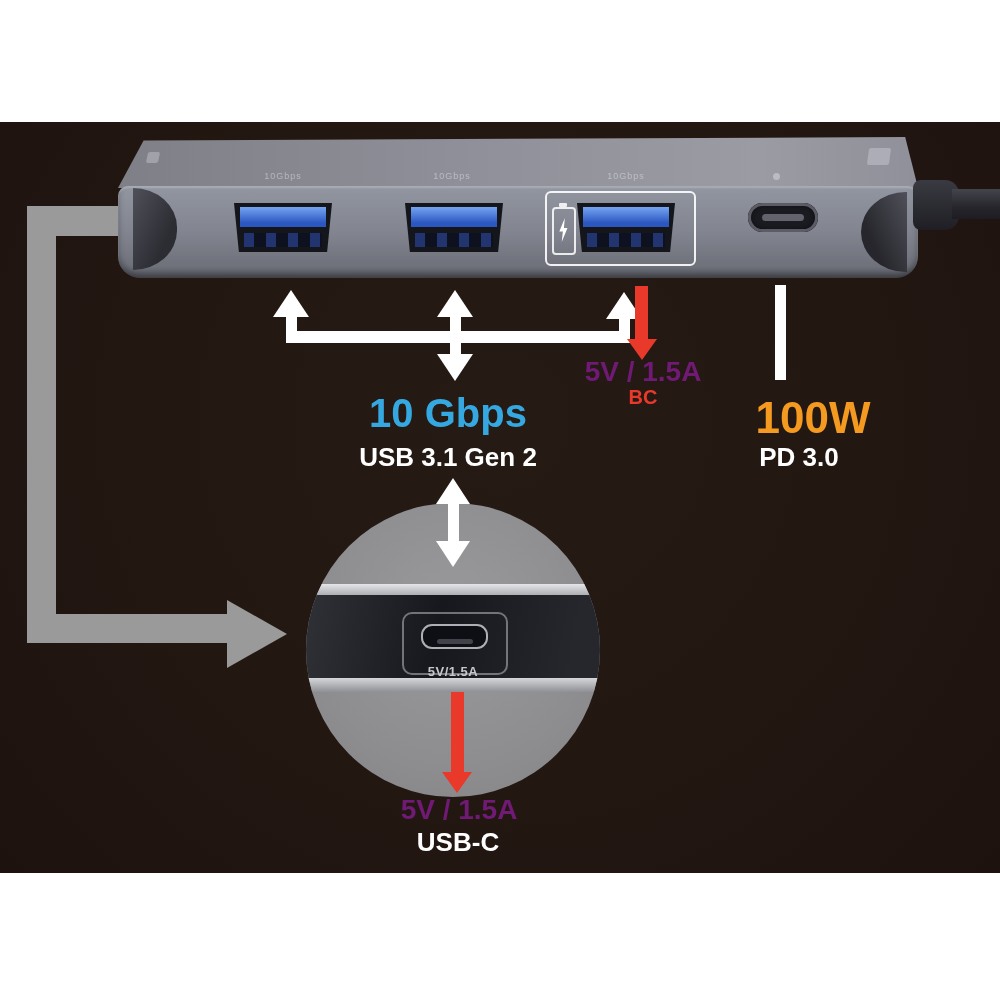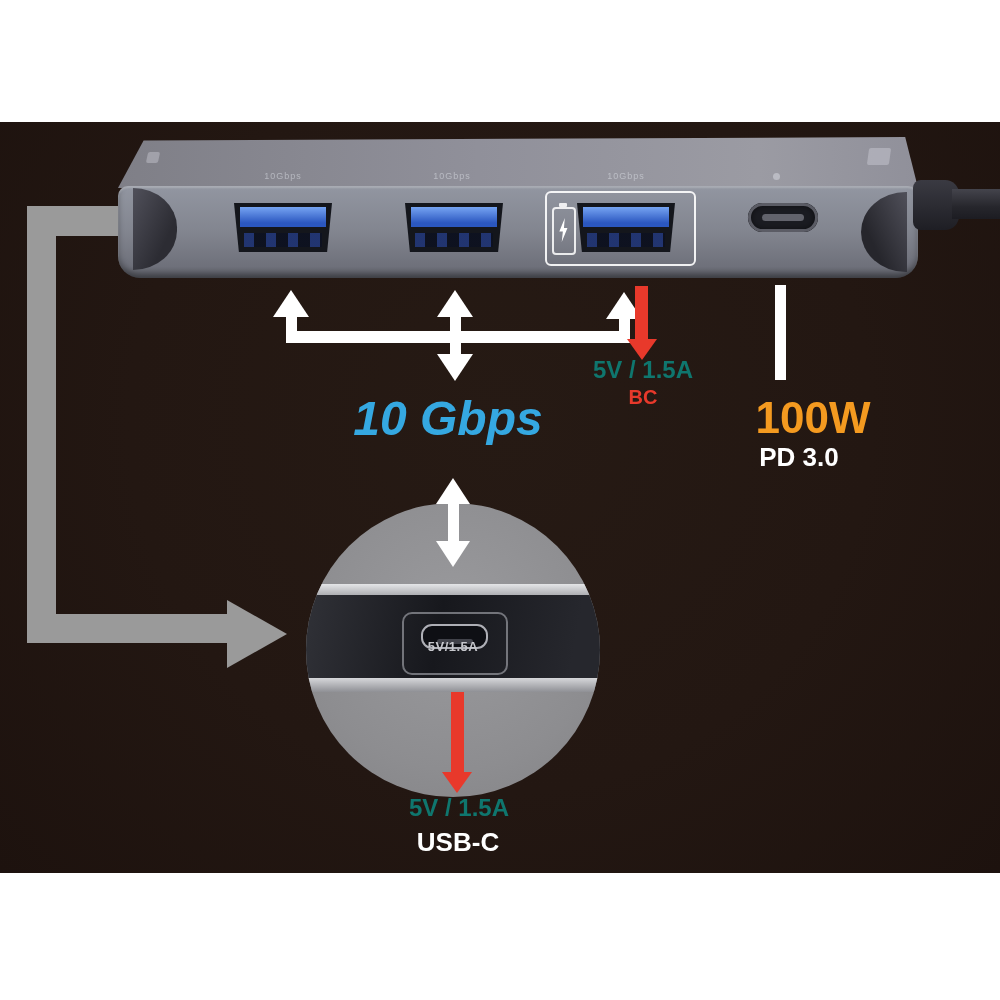--- a/index.html
+++ b/index.html
@@ -57,41 +57,41 @@
   .wshaft{background:#ffffff;}
   .tri-up{width:0;height:0;border-left:18px solid transparent;border-right:18px solid transparent;border-bottom:27px solid #fff;}
   .tri-down{width:0;height:0;border-left:18px solid transparent;border-right:18px solid transparent;border-top:27px solid #fff;}
   .tri-up.sm{border-left-width:17px;border-right-width:17px;border-bottom-width:26px;}
   .tri-down.sm{border-left-width:17px;border-right-width:17px;border-top-width:26px;}
   .rshaft{background:#e8392b;}
   .rtri-down{width:0;height:0;border-left:15px solid transparent;border-right:15px solid transparent;border-top:21px solid #e8392b;}
 
   
   .txt{transform:translateX(-50%);white-space:nowrap;font-weight:bold;}
-  .t-blue{color:#35a8e1;font-size:48px;font-style:italic;}
+  .t-blue{color:#35a8e1;font-size:40px;}
   .t-orange{color:#f49a20;font-size:44px;}
-  .t-red-lg{color:#0f766e;font-size:24px;}
+  .t-red-lg{color:#701a75;font-size:28px;}
   .t-red-sm{color:#e8392b;font-size:20px;}
   .t-white{color:#ffffff;font-size:26px;}
 
   
   .mag{left:306px;top:503px;width:294px;height:294px;border-radius:50%;overflow:hidden;
        background:radial-gradient(circle at 50% 40%, #9a9a9d, #8d8d90 65%, #838386);}
   .mag .strip-top{position:absolute;left:0;top:81px;width:100%;height:11px;
        background:linear-gradient(#e4e5e7,#aeafb3);}
   .mag .band{position:absolute;left:0;top:92px;width:100%;height:83px;
        background:linear-gradient(100deg,#303137,#17181d 45%,#26272d 90%);}
   .mag .strip-bottom{position:absolute;left:0;top:175px;width:100%;height:14px;
        background:linear-gradient(#d6d7da,#8f9095);}
   .mag .etch{position:absolute;left:96px;top:109px;width:102px;height:59px;border-radius:10px;
        border:2px solid rgba(185,187,195,.55);}
   .mag .pill{position:absolute;left:115px;top:121px;width:63px;height:21px;border-radius:11px;
        background:#0e0f14;border:2px solid #aeafb6;}
   .mag .pill .tab{position:absolute;left:14px;bottom:3px;width:36px;height:5px;border-radius:3px;background:#41424a;}
-  .mag .print{position:absolute;left:0;top:136px;width:100%;text-align:center;
+  .mag .print{position:absolute;left:0;top:161px;width:100%;text-align:center;
        font-weight:bold;font-size:13px;letter-spacing:.5px;color:#c6c7cc;}
 </style>
 </head>
 <body>
 
 <div class="stage">
 
   <div class="abs photo-band"></div>
 
   <div class="abs gray" style="left:27px;top:206px;width:96px;height:30px;"></div>
@@ -157,20 +157,21 @@
   <div class="abs wshaft" style="left:286px;top:331px;width:344px;height:12px;"></div>
 
   <div class="abs rshaft" style="left:635px;top:286px;width:13px;height:53px;"></div>
   <div class="abs rtri-down" style="left:627px;top:339px;"></div>
 
   <div class="abs wshaft" style="left:775px;top:285px;width:11px;height:95px;"></div>
 
   <div class="abs txt t-red-lg" style="left:643px;top:356px;">5V / 1.5A</div>
   <div class="abs txt t-red-sm" style="left:643px;top:386px;">BC</div>
   <div class="abs txt t-blue" style="left:448px;top:391px;">10 Gbps</div>
+  <div class="abs txt t-white" style="left:448px;top:442px;">USB 3.1 Gen 2</div>
   <div class="abs txt t-orange" style="left:781px;top:393px;margin-left:32px;">100W</div>
   <div class="abs txt t-white" style="left:799px;top:442px;">PD 3.0</div>
 
   <div class="abs tri-up sm" style="left:436px;top:478px;"></div>
   <div class="abs wshaft" style="left:448px;top:501px;width:11px;height:40px;"></div>
   <div class="abs tri-down sm" style="left:436px;top:541px;"></div>
 
   <div class="abs rshaft" style="left:451px;top:692px;width:13px;height:80px;"></div>
   <div class="abs rtri-down" style="left:442px;top:772px;"></div>
 

